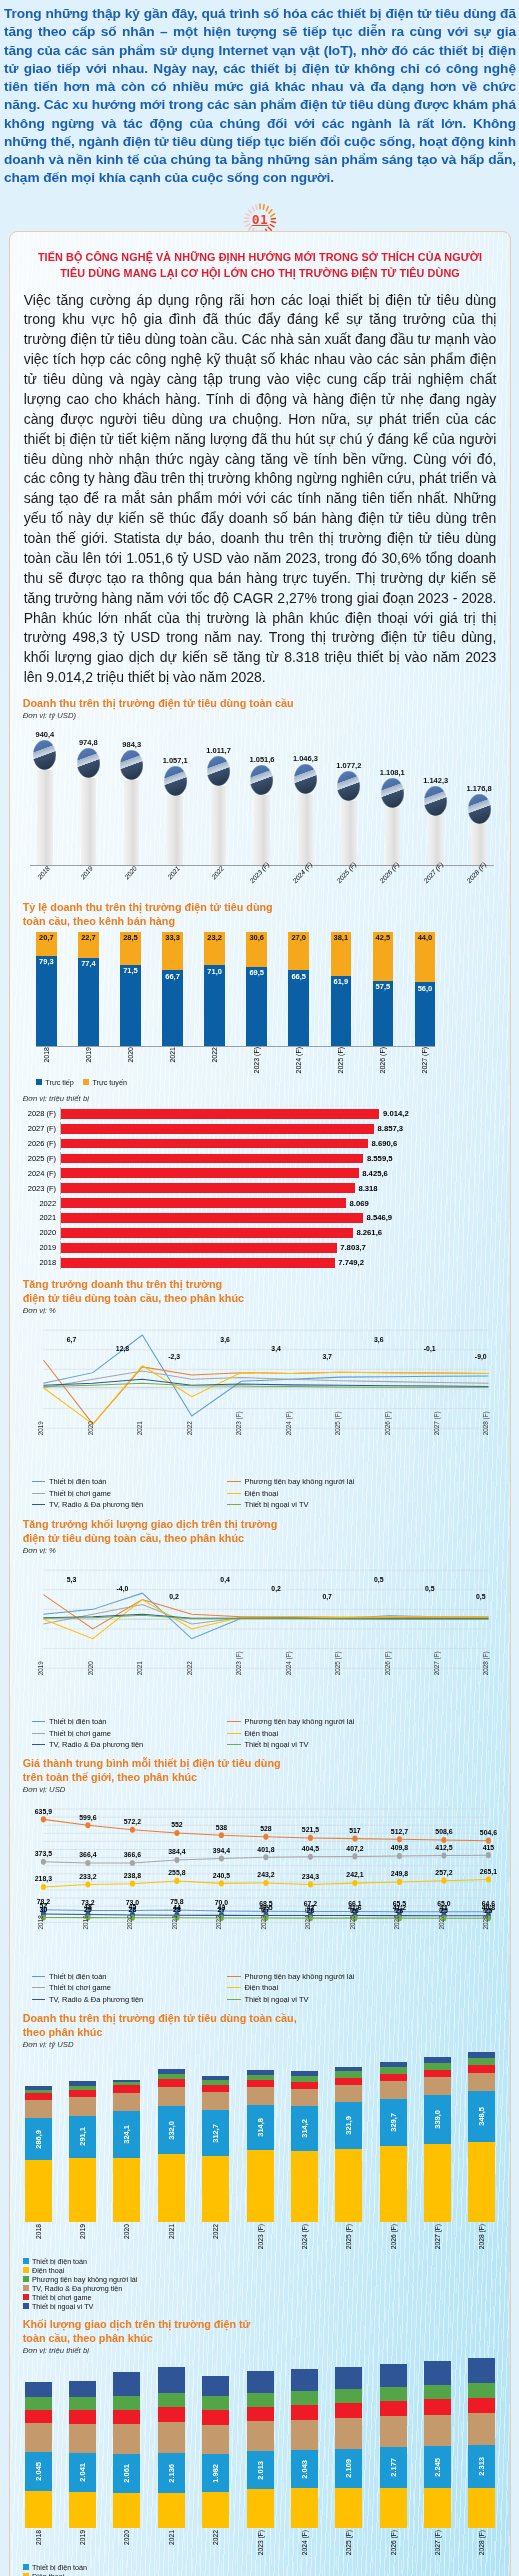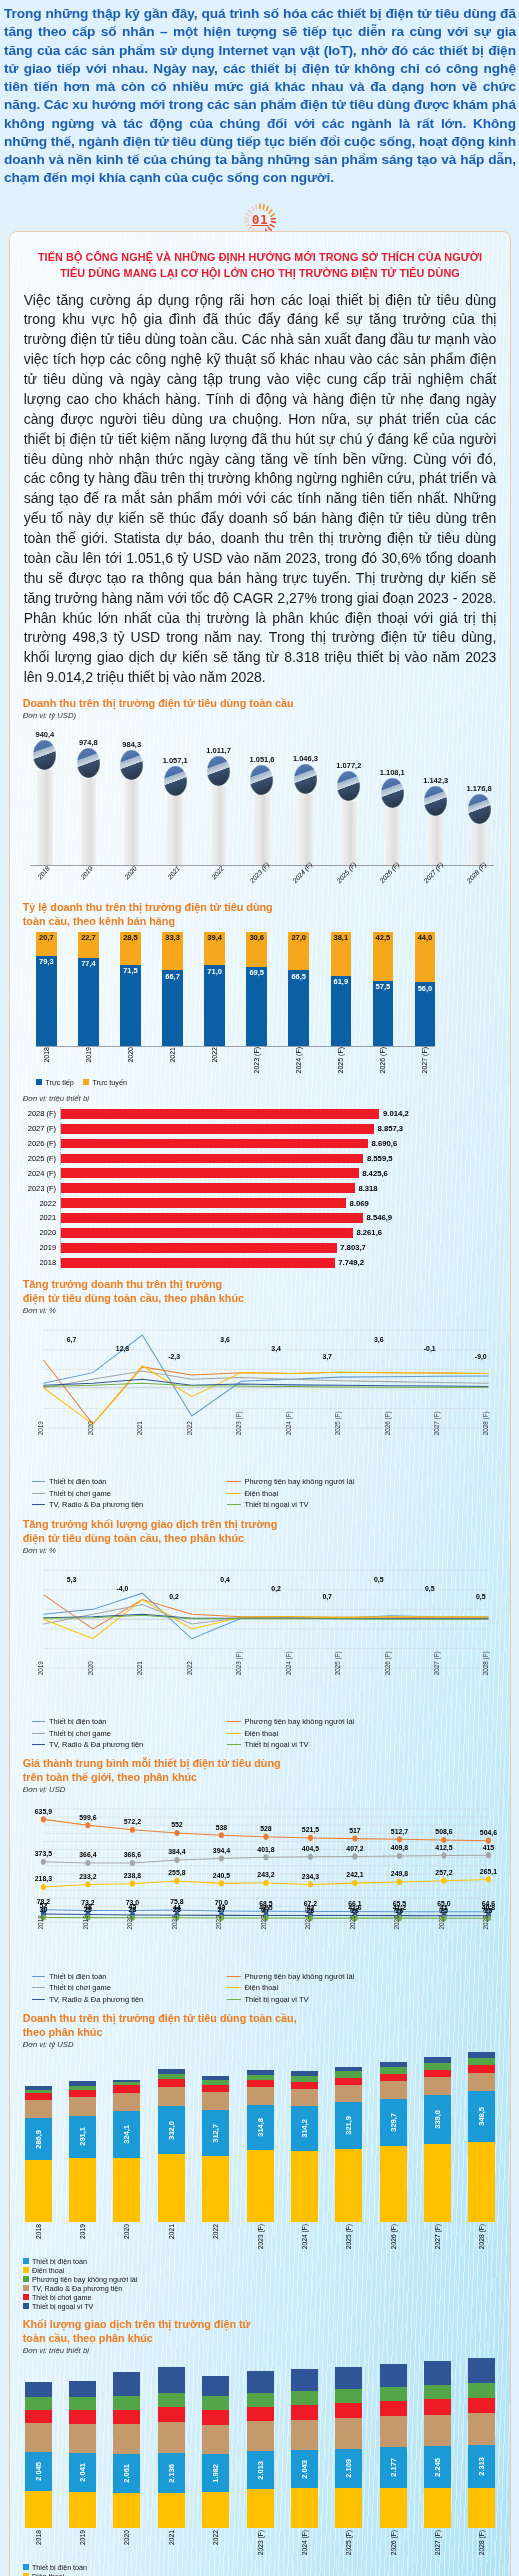--- a/index.html
+++ b/index.html
@@ -338,21 +338,21 @@
             </div>
             <div class="bar">
               <div class="seg-on" style="height: 28.5%;">28,5</div>
               <div class="seg-off" style="height: 71.5%;">71,5</div>
             </div>
             <div class="bar">
               <div class="seg-on" style="height: 33.3%;">33,3</div>
               <div class="seg-off" style="height: 66.7%;">66,7</div>
             </div>
             <div class="bar">
-              <div class="seg-on" style="height: 29%;">39,4</div>
+              <div class="seg-on" style="height: 29%;">23,2</div>
               <div class="seg-off" style="height: 71%;">71,0</div>
             </div>
             <div class="bar">
               <div class="seg-on" style="height: 30.6%;">30,6</div>
               <div class="seg-off" style="height: 69.5%;">69,5</div>
             </div>
             <div class="bar">
               <div class="seg-on" style="height: 33.5%;">27,0</div>
               <div class="seg-off" style="height: 66.5%;">66,5</div>
             </div>

